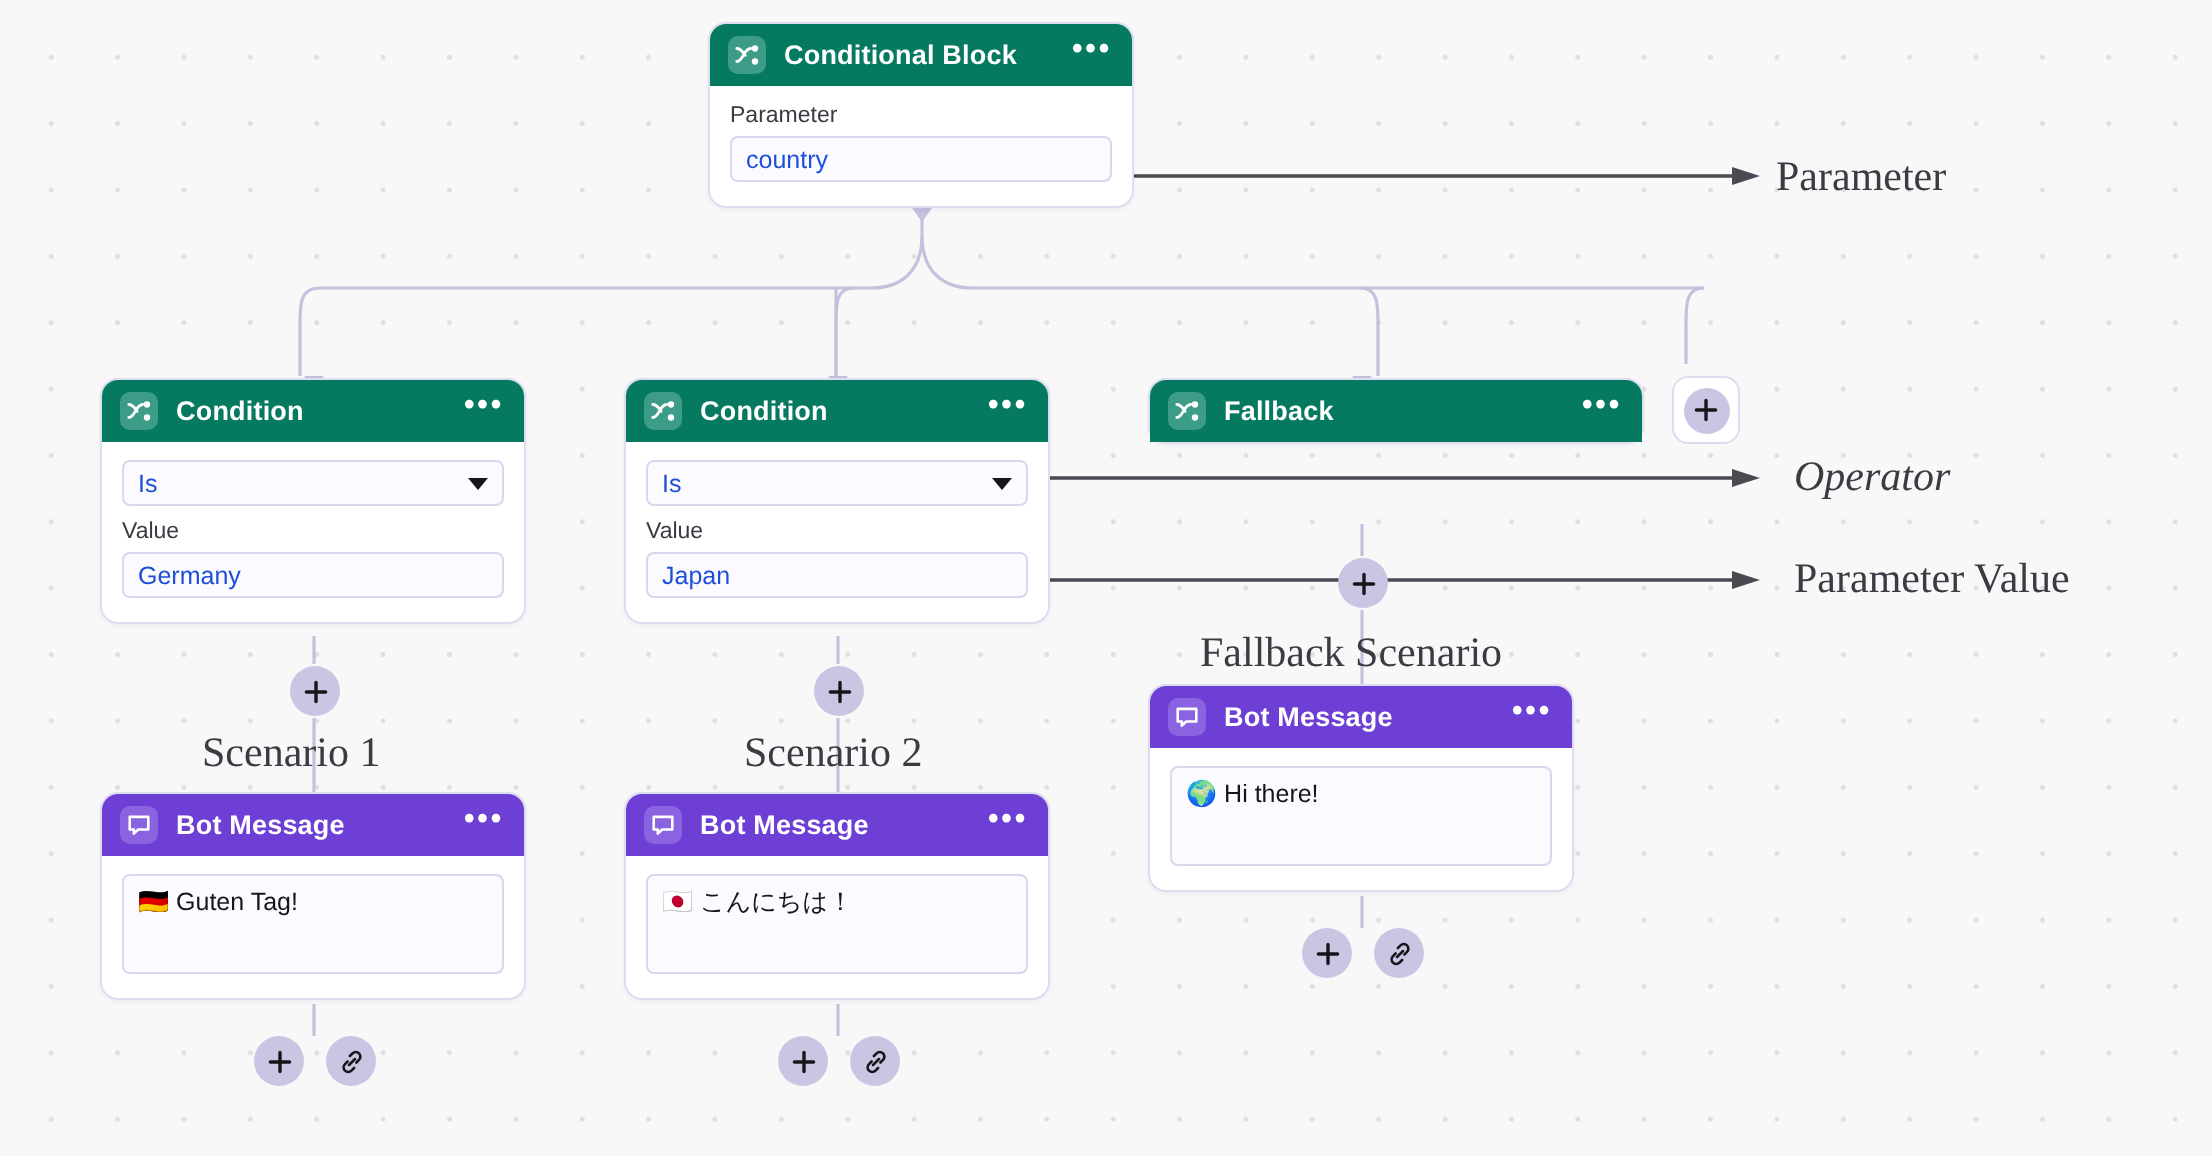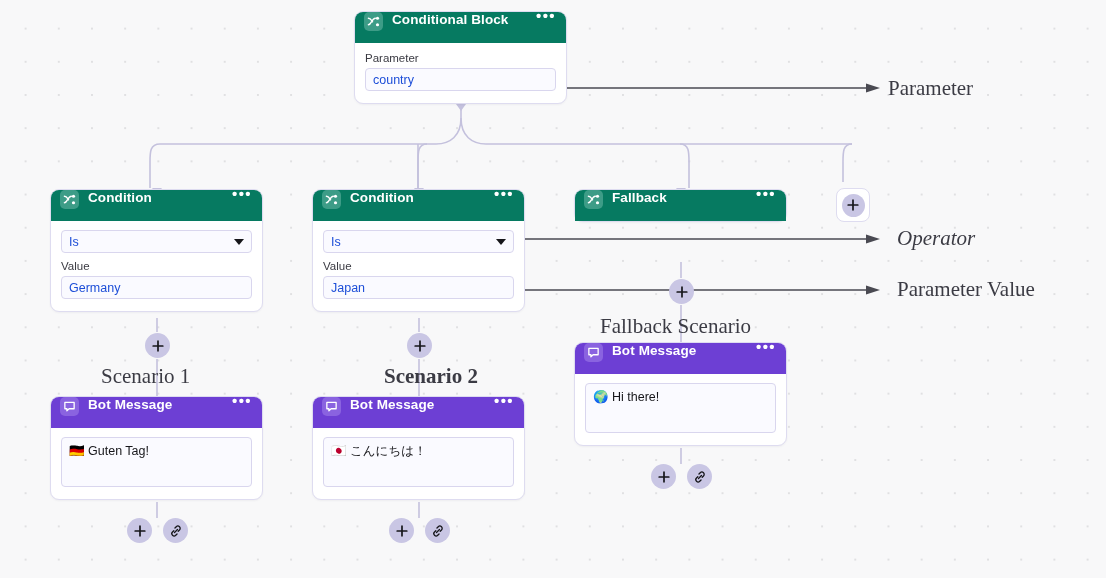--- a/index.html
+++ b/index.html
@@ -27,21 +27,21 @@
     position: absolute;
     background: #ffffff;
     border: 1px solid #dedcf0;
     border-radius: 9px;
     box-shadow: 0 1px 2px rgba(40,35,80,.05);
   }
   .node-head {
     height: 31px;
     border-radius: 8px 8px 0 0;
     display: flex;
-    align-items: flex-start;
+    align-items: center;
     padding: 0 10px 0 9px;
     color: #ffffff;
   }
   .head-teal  { background: #067a61; }
   .head-purple{ background: #6d3fd4; }
   .node-icon {
     width: 19px; height: 19px;
     border-radius: 5px;
     display: flex; align-items: center; justify-content: center;
     margin-right: 9px;
@@ -256,21 +256,21 @@
     <div class="node-body">
       <div class="field-box select-box">
         <span>Is</span>
         <span class="caret"></span>
       </div>
       <div class="field-label">Value</div>
       <div class="field-box">Japan</div>
     </div>
   </div>
 
-  <div class="node" style="left:574px; top:189px; width:213px;">
+  <div class="node" style="left:574px; top:189px; width:248px;">
     <div class="node-head head-teal">
       <span class="node-icon icon-teal">
         <svg width="13" height="13" viewBox="0 0 14 14">
           <path d="M1.5 10.5 C5 10.5 5 3.5 9 3.5 M1.5 3.5 C4 3.5 5 6 6 7.2" stroke="#ffffff" stroke-width="1.5" fill="none" stroke-linecap="round"></path>
           <circle cx="11.3" cy="3.5" r="1.7" fill="#ffffff"></circle>
           <circle cx="11.3" cy="10.5" r="1.7" fill="#ffffff"></circle>
         </svg>
       </span>
       <span class="node-title">Fallback</span>
       <span class="dots">•••</span>
@@ -382,16 +382,16 @@
       <path d="M6.3 9.7 L9.7 6.3" stroke="#16161a" stroke-width="1.5" stroke-linecap="round" fill="none"></path>
       <path d="M6.8 4.6 L8.3 3.1 a2.6 2.6 0 0 1 3.7 3.7 L10.5 8.3" stroke="#16161a" stroke-width="1.5" fill="none" stroke-linecap="round"></path>
       <path d="M9.2 11.4 L7.7 12.9 a2.6 2.6 0 0 1 -3.7 -3.7 L5.5 7.7" stroke="#16161a" stroke-width="1.5" fill="none" stroke-linecap="round"></path>
     </svg>
   </div>
 
   <div class="annot" style="left:888px; top:76px;">Parameter</div>
   <div class="annot" style="left:897px; top:226px;font-style:italic;">Operator</div>
   <div class="annot" style="left:897px; top:277px;">Parameter Value</div>
   <div class="annot" style="left:101px; top:364px;">Scenario 1</div>
-  <div class="annot" style="left:384px; top:364px;font-weight:bold;">Scenario 2</div>
+  <div class="annot" style="left:372px; top:364px;">Scenario 2</div>
   <div class="annot" style="left:600px; top:314px;">Fallback Scenario</div>
 
 </div>
 
 </body></html>

